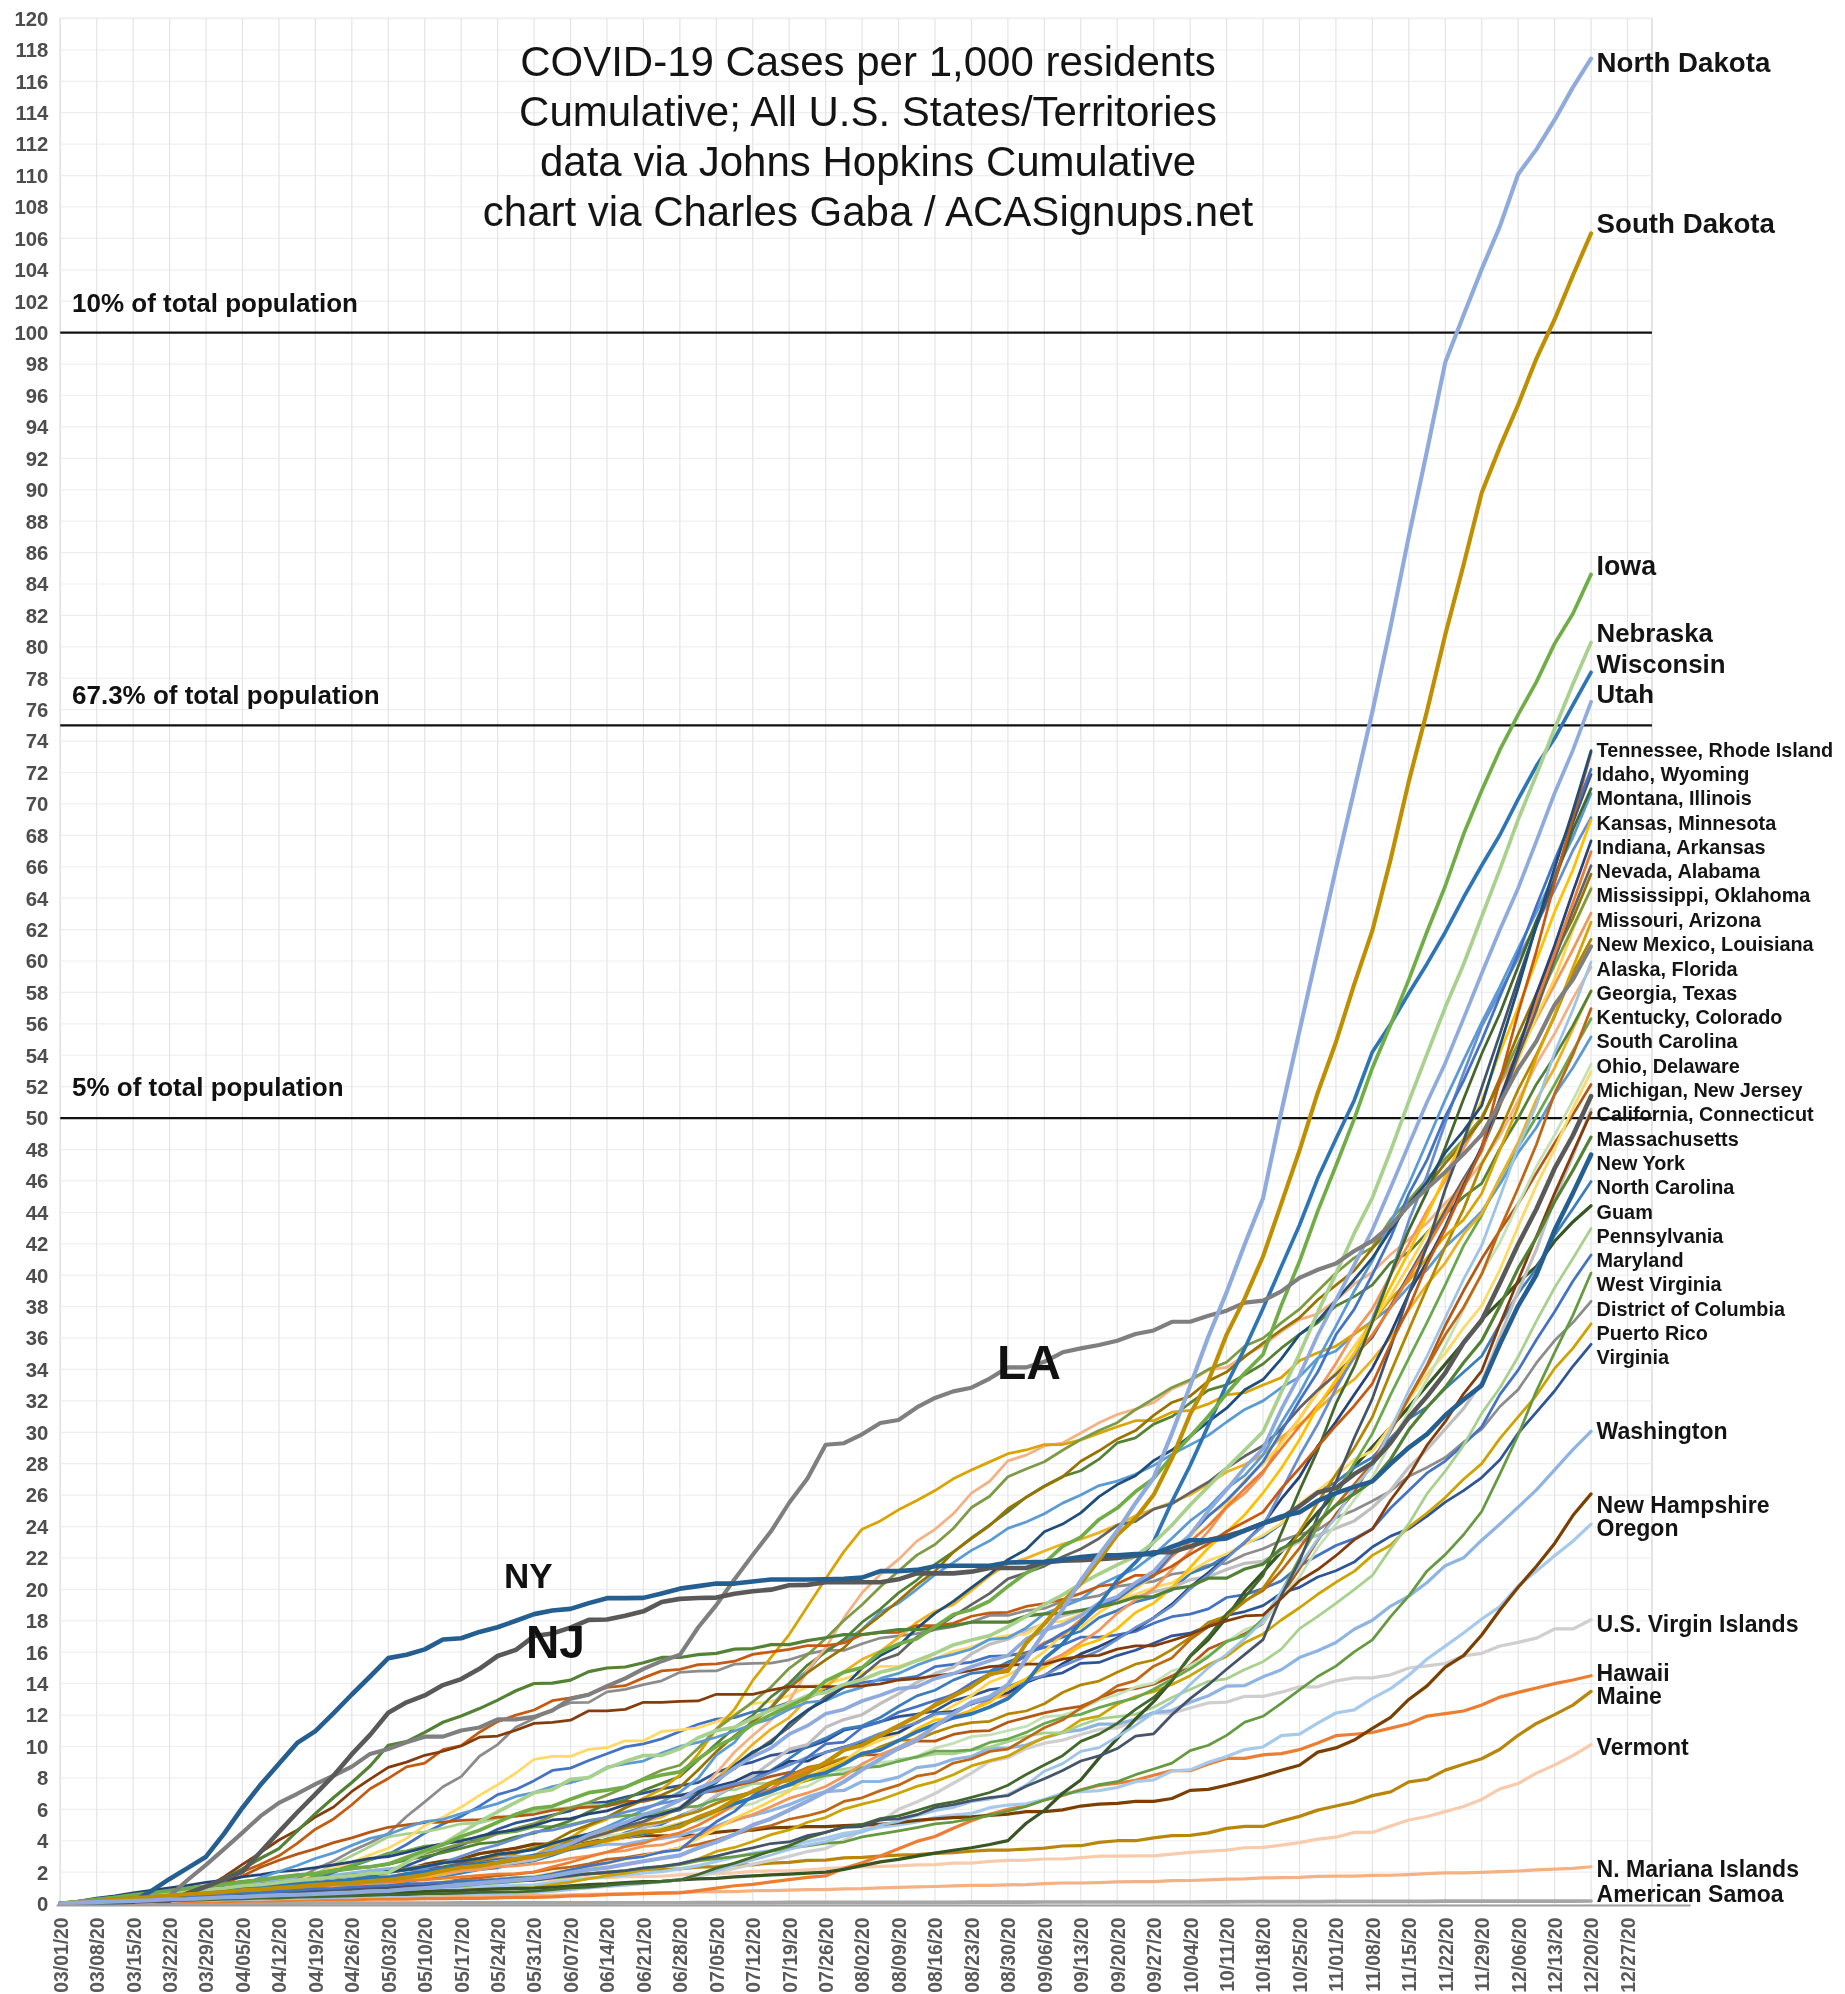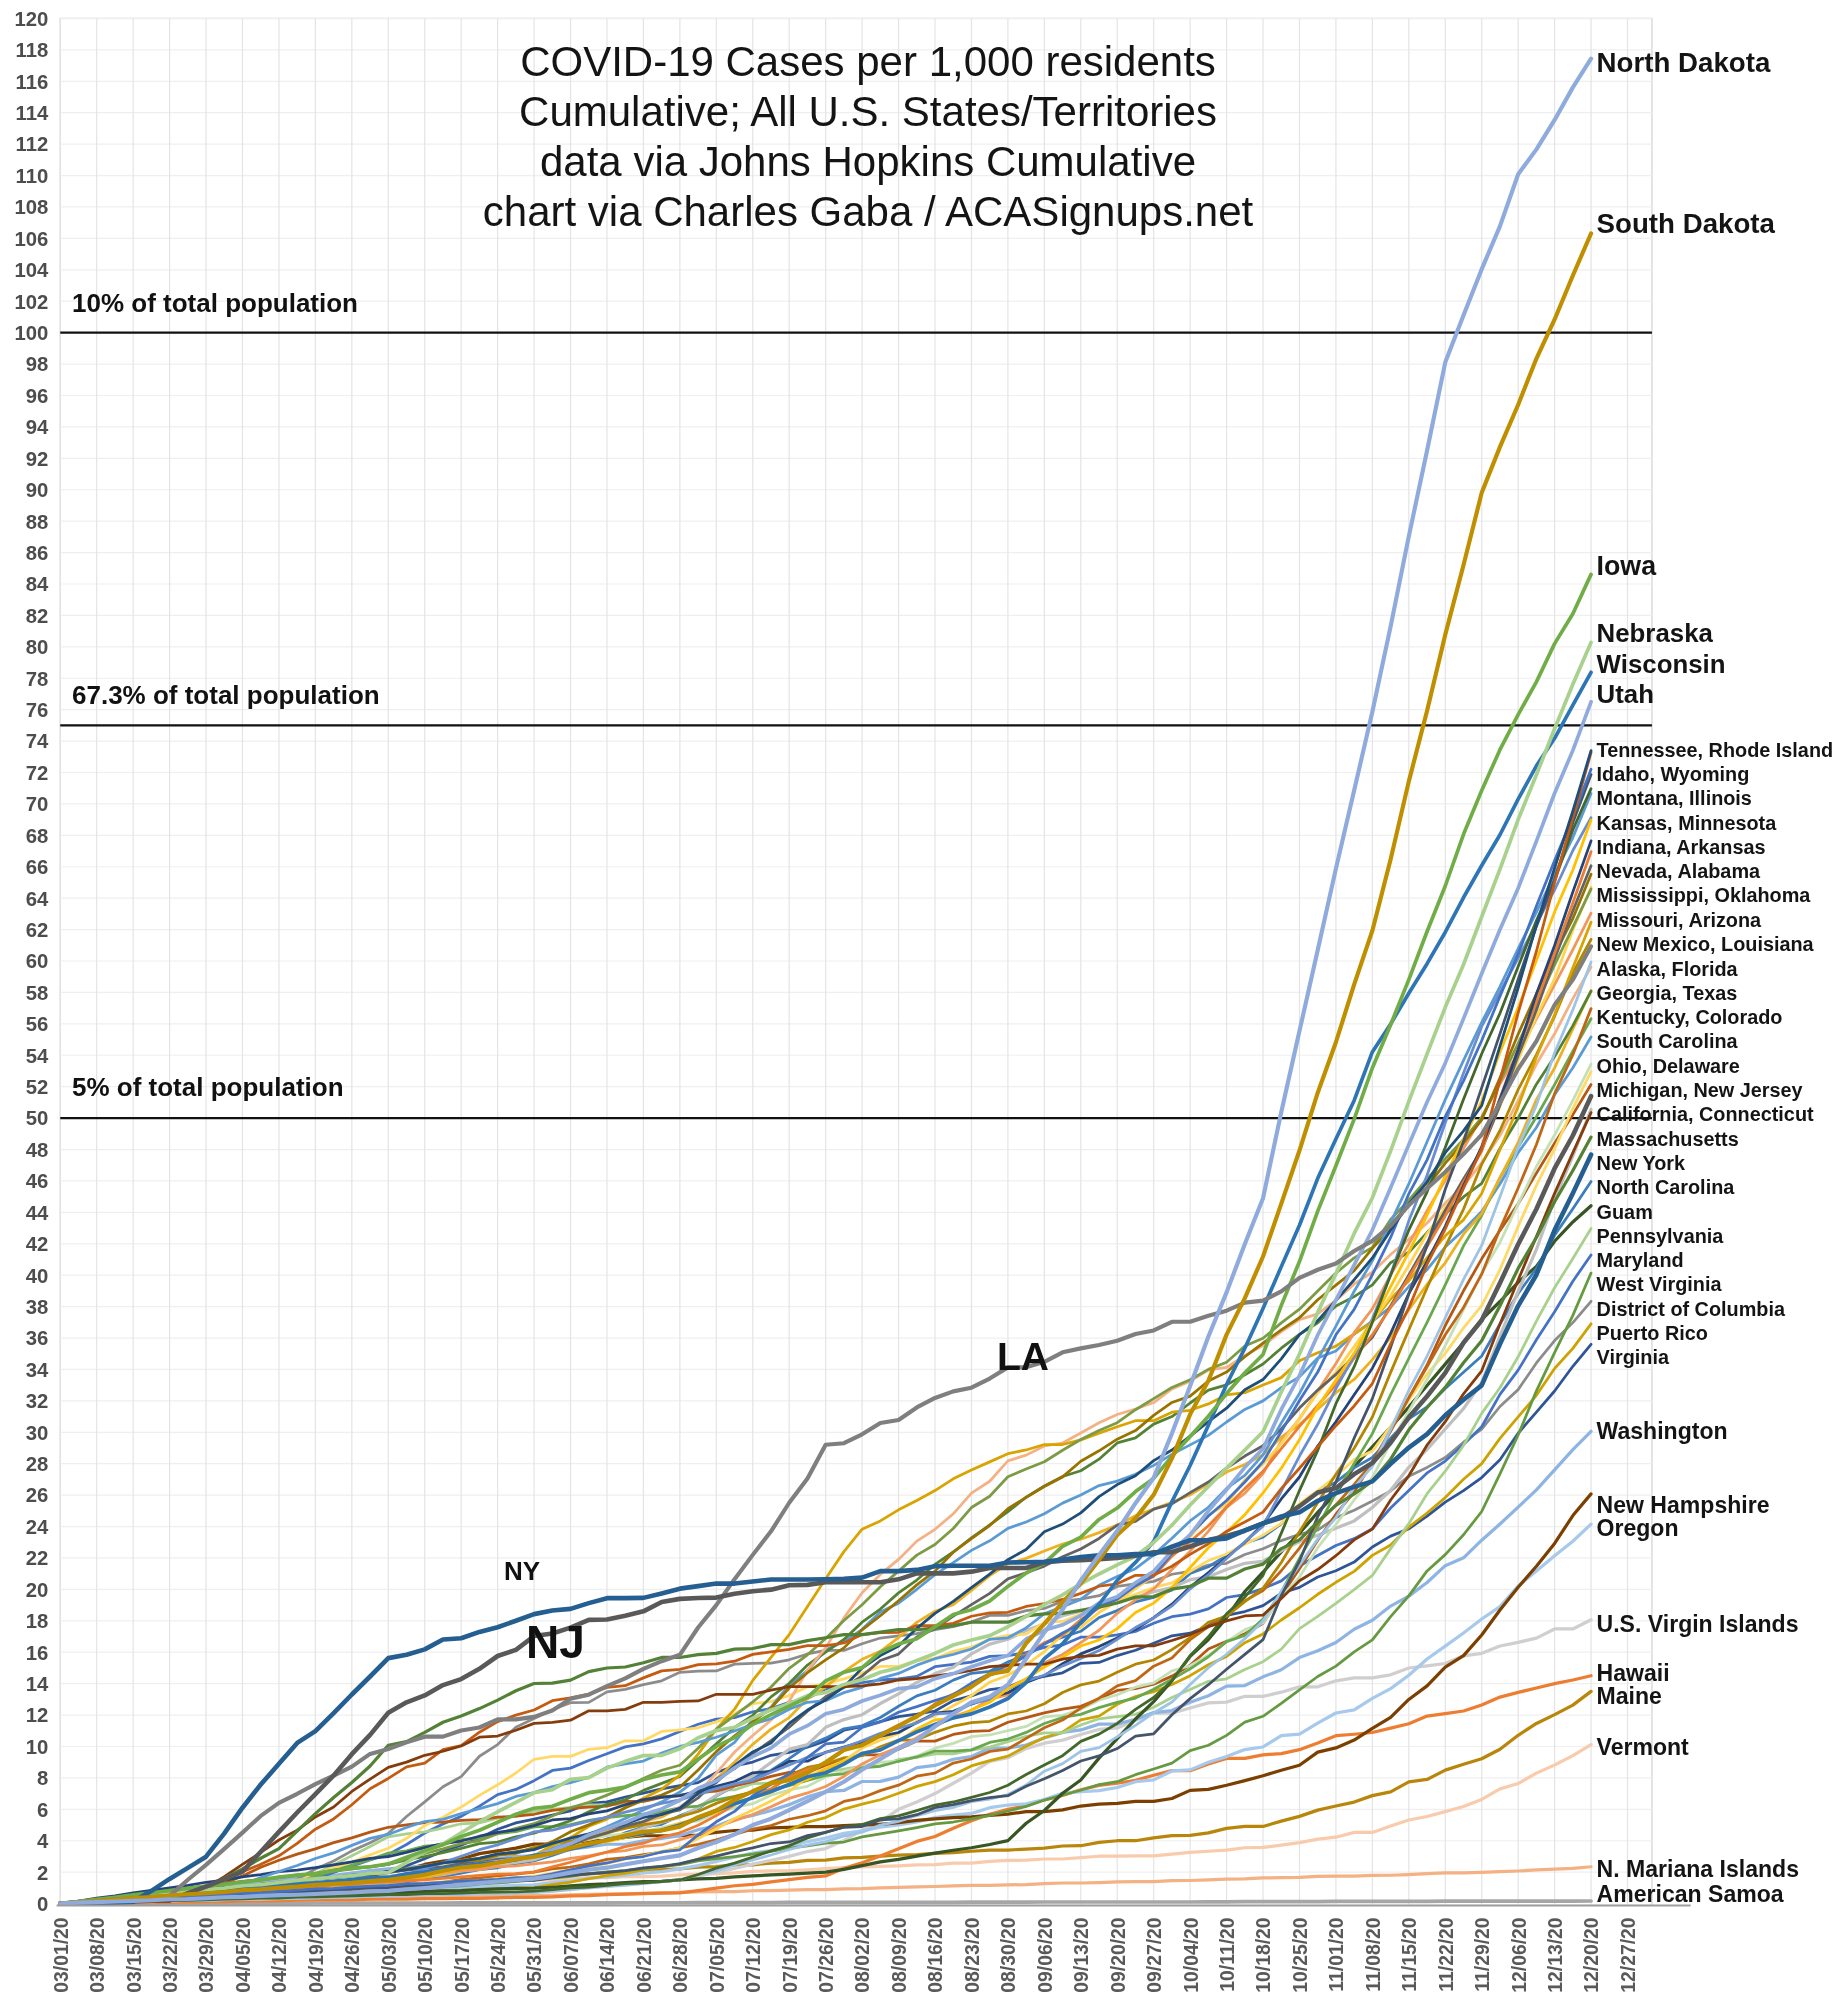--- a/index.html
+++ b/index.html
@@ -342,17 +342,17 @@
     <div>COVID-19 Cases per 1,000 residents</div>
     <div>Cumulative; All U.S. States/Territories</div>
     <div>data via Johns Hopkins Cumulative</div>
     <div>chart via Charles Gaba / ACASignups.net</div>
   </div>
 
   <div class="ref-annot" style="left:72px;top:288px;">10% of total population</div>
   <div class="ref-annot" style="left:72px;top:680px;">67.3% of total population</div>
   <div class="ref-annot" style="left:72px;top:1072px;">5% of total population</div>
 
-  <div class="inline-lab" style="left:504px;top:1556px;font-size:26px;">NY</div>
+  <div class="inline-lab" style="left:504px;top:1556px;font-size:35px;">NY</div>
   <div class="inline-lab" style="left:526px;top:1615px;font-size:46px;">NJ</div>
-  <div class="inline-lab" style="left:997px;top:1335px;font-size:39px;">LA</div>
+  <div class="inline-lab" style="left:997px;top:1335px;font-size:48px;">LA</div>
 </div>
 
 
 </body></html>

